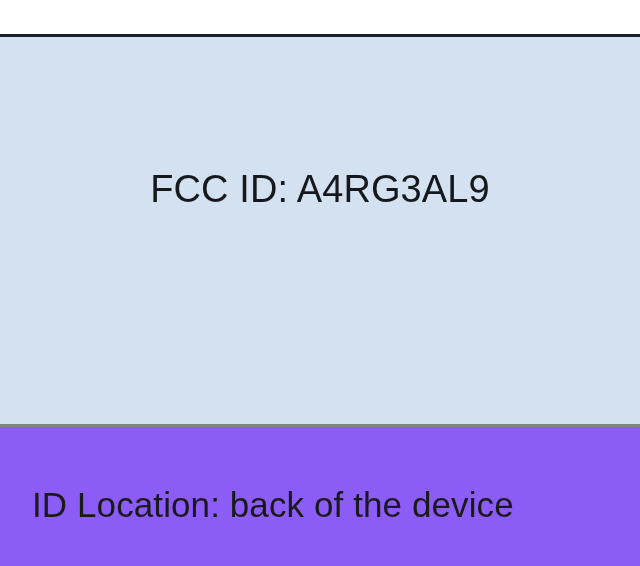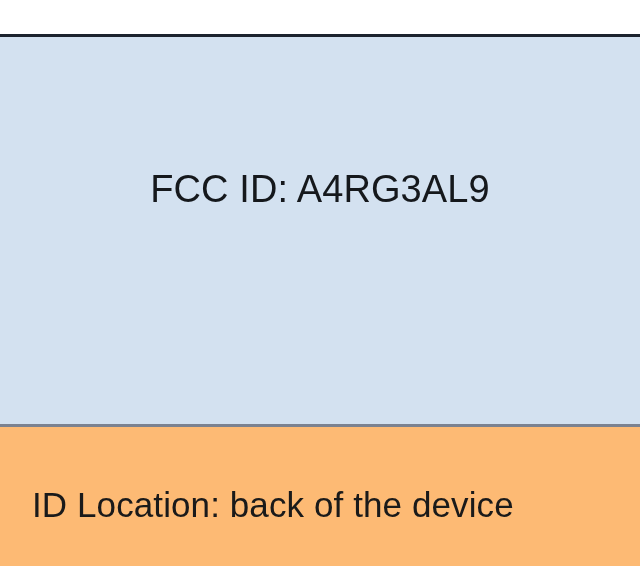--- a/index.html
+++ b/index.html
@@ -74,21 +74,21 @@
     top: 221px;
   }
 
   
   .caption-area {
     position: absolute;
     left: 0;
     top: 427px;
     width: 640px;
     height: 139px;
-    background: #fdba74;
+    background: #8b5cf6;
   }
 
   .caption-text {
     position: absolute;
     left: 32px;
     top: 58px;
     font-size: 35px;
     font-weight: 400;
     letter-spacing: 0.1px;
     color: #1a1a1a;

